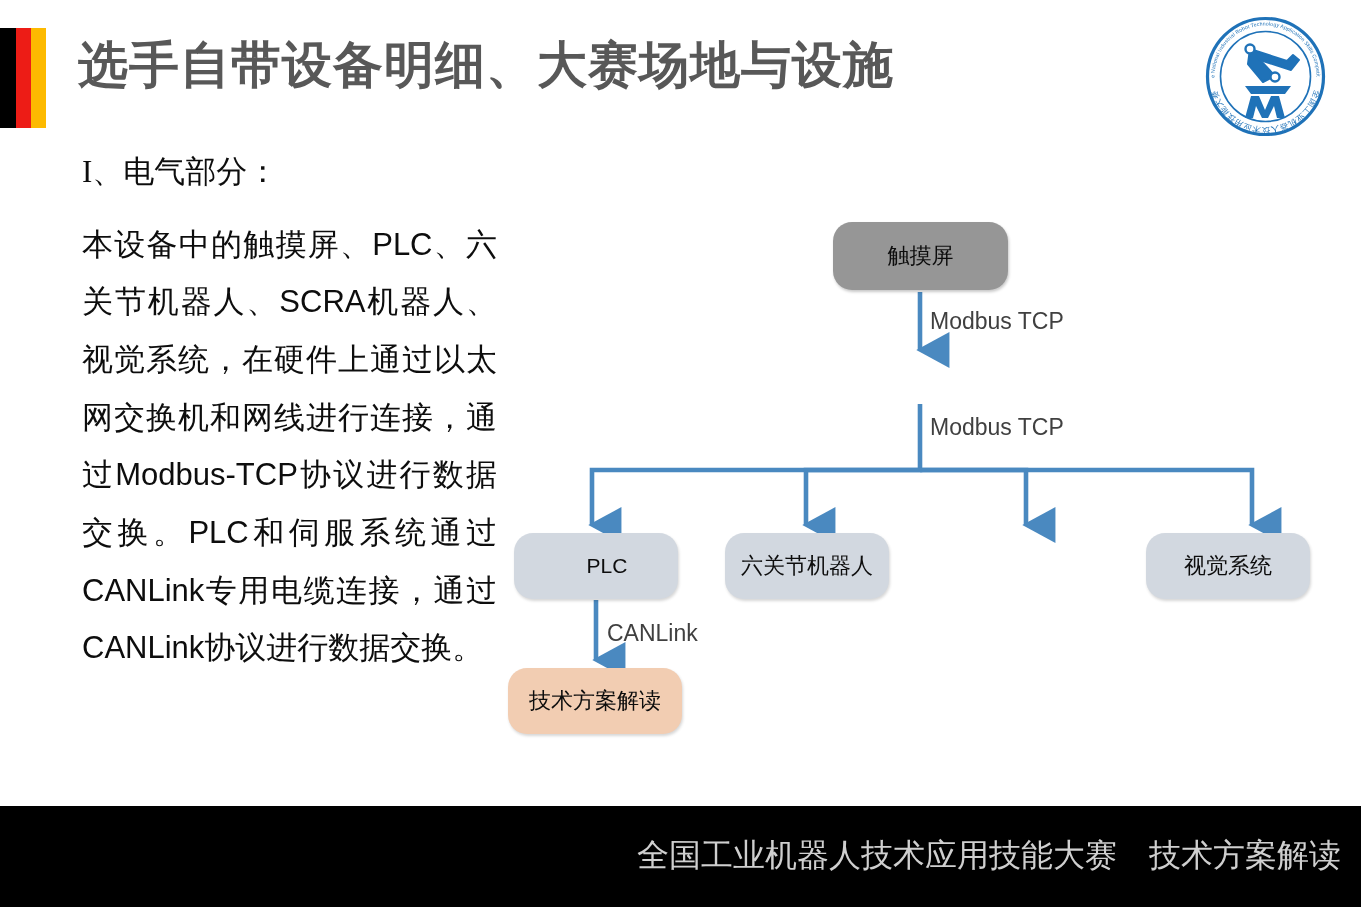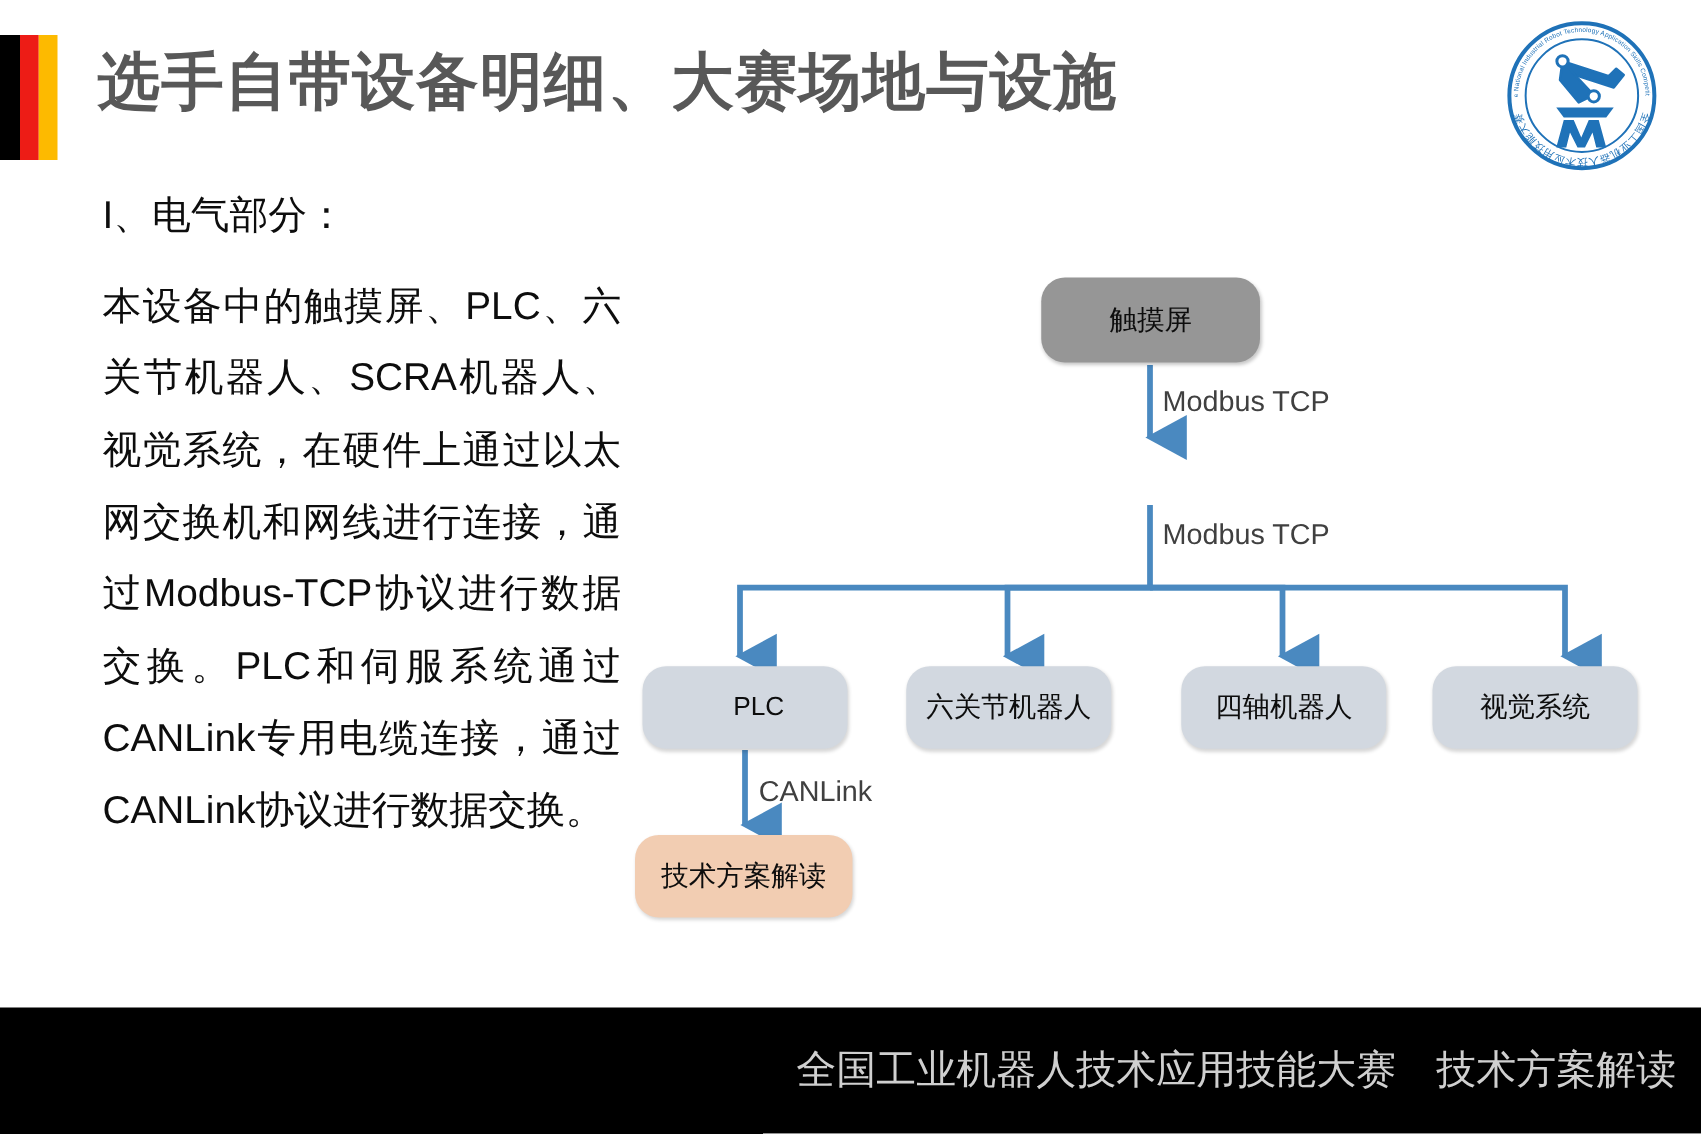--- a/index.html
+++ b/index.html
@@ -59,21 +59,21 @@
     position: absolute;
     left: 82px;
     top: 152px;
     width: 415px;
   }
   .lead-line {
     font-size: 31px;
     color: #0d0d0d;
     line-height: 1.28;
     margin-bottom: 24px;
-    font-family: Liberation Sans, sans-serif;
+    font-family: Liberation Serif, serif;
   }
   .body-para {
     font-size: 31px;
     color: #0d0d0d;
     line-height: 1.86;
     text-align: justify;
     text-justify: inter-ideograph;
     font-family: "Liberation Sans", "DejaVu Sans", sans-serif;
   }
 
@@ -237,23 +237,20 @@
 
   <div class="node node-touchscreen">
     <span>触摸屏</span>
   </div>
   <div class="node node-plc latin">
     <span>PLC</span>
   </div>
   <div class="node node-sixaxis">
     <span>六关节机器人</span>
   </div>
-  <div class="node node-fouraxis">
-    <span>四轴机器人</span>
-  </div>
   <div class="node node-vision">
     <span>视觉系统</span>
   </div>
   <div class="node node-servo">
     <span>技术方案解读</span>
   </div>
 
   <div class="edge-label label-modbus1">Modbus TCP</div>
   <div class="edge-label label-modbus2">Modbus TCP</div>
   <div class="edge-label label-canlink">CANLink</div>

